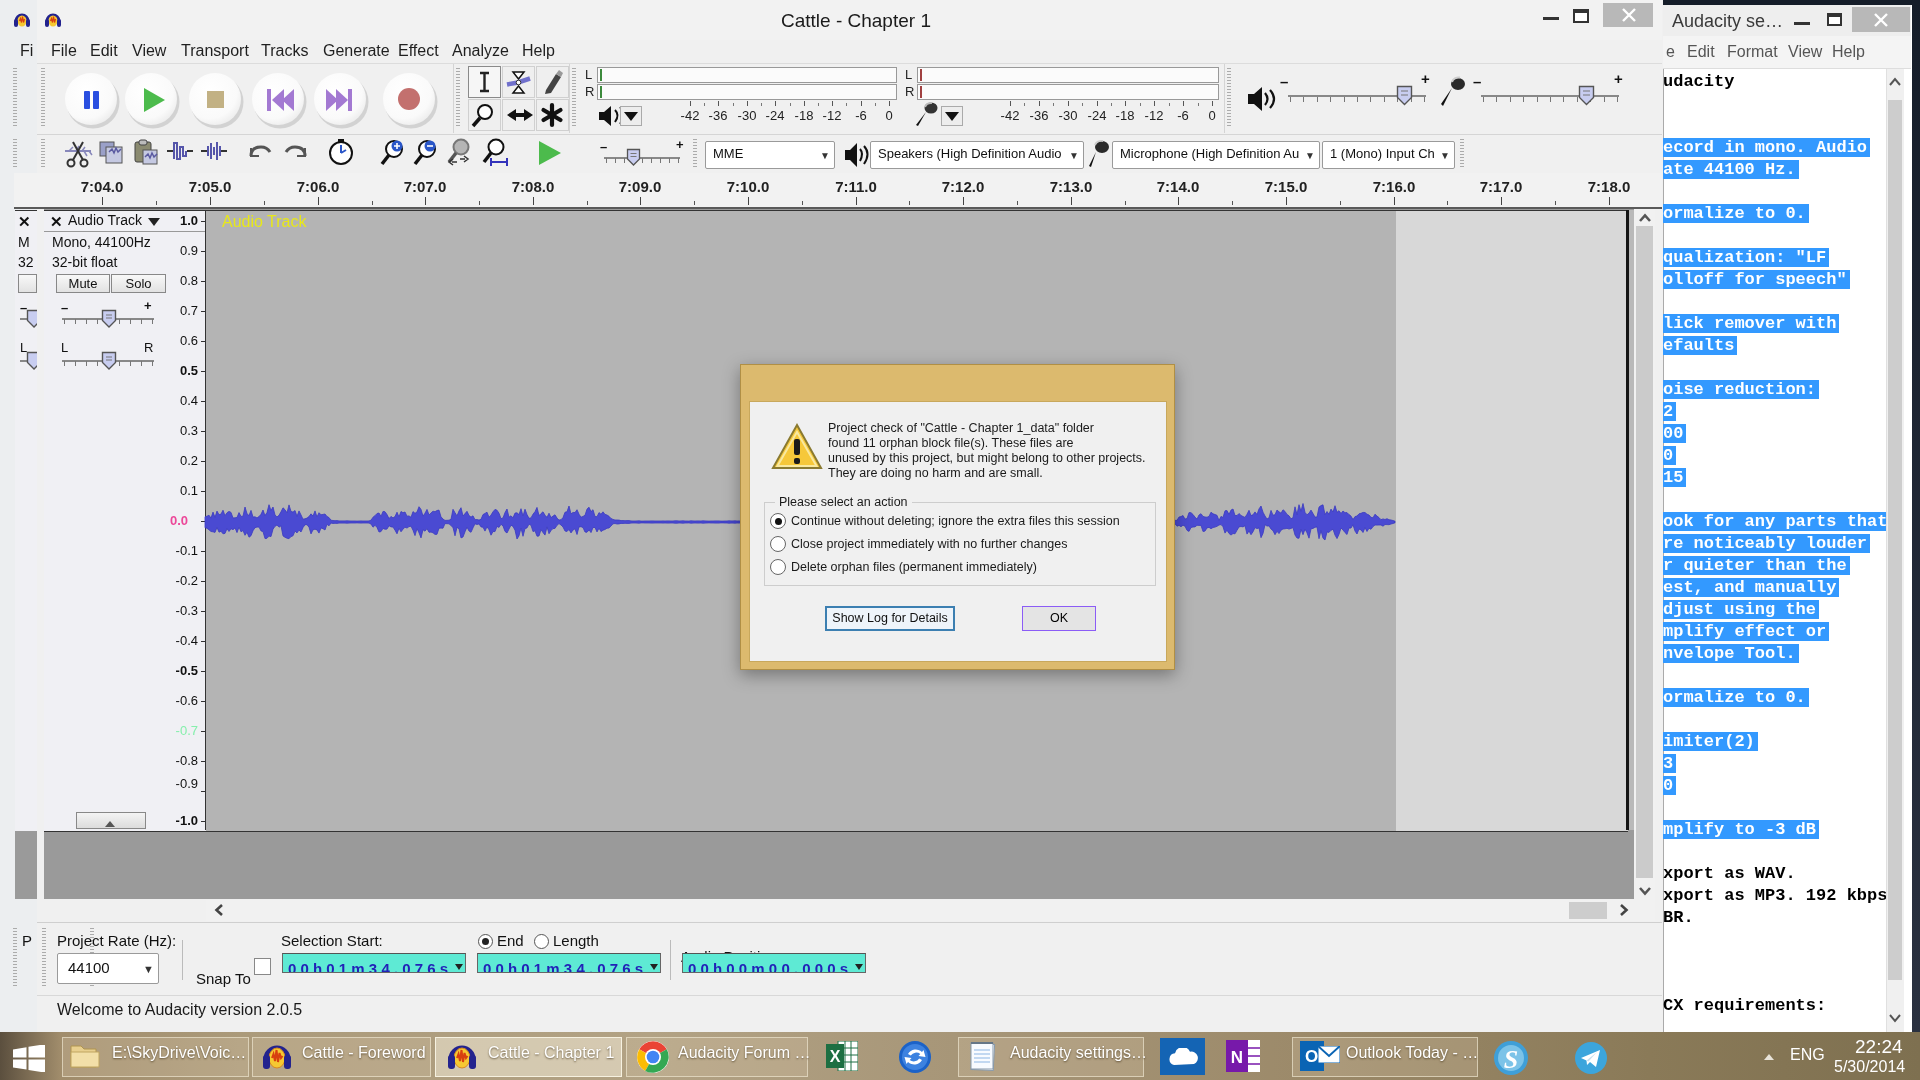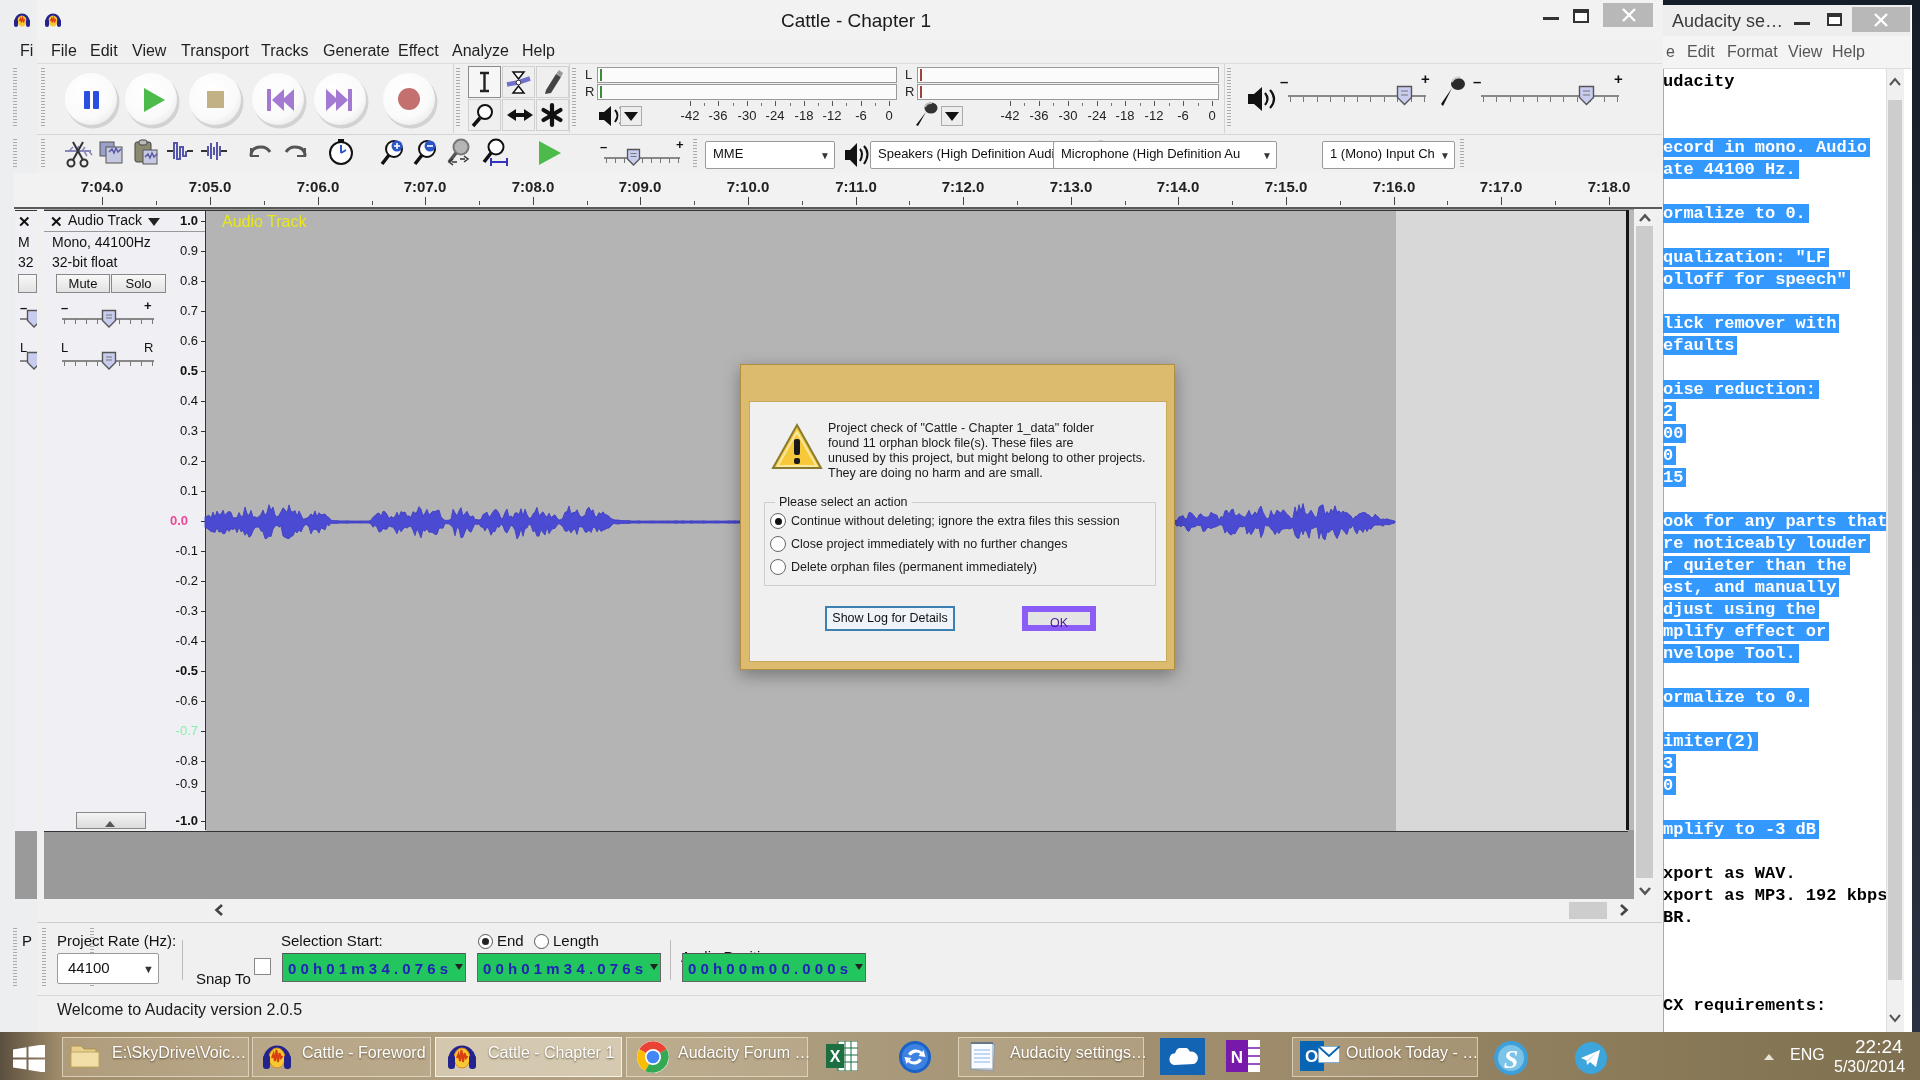--- a/index.html
+++ b/index.html
@@ -6,21 +6,21 @@
 .grip{background-image:repeating-linear-gradient(to bottom,#ababab 0 1px,transparent 1px 3px);width:4px;}
 .sep{background:#d4d4d4;width:1px;}
 .combo{position:absolute;background:#fff;border:1px solid #9a9a9a;border-radius:2px;font-size:13px;color:#111;}
 .combo .cv{position:absolute;right:4px;top:50%;transform:translateY(-50%);font-size:10px;color:#333;}
 .mnu{font-size:16px;color:#1f1f1f;}
 .npl{position:absolute;left:1663px;font-family:"Liberation Mono",monospace;font-weight:bold;font-size:17px;line-height:22px;white-space:pre;}
 .npsel{background:#3399ff;color:#fff;padding:0 3px 0 0;}
 .npblk{color:#000;}
 .tbbtn{position:absolute;top:1037px;height:40px;background:rgba(214,199,168,0.28);border:1px solid rgba(240,232,210,0.65);box-sizing:border-box;}
 .tbtxt{position:absolute;color:#fff;font-size:16px;white-space:nowrap;text-shadow:0 1px 2px rgba(60,45,20,0.7);}
-.timefield{position:absolute;top:953px;height:29px;background:#22c55e;border:1px solid #666;border-top-color:#555;box-sizing:border-box;color:#2222b8;font-size:15px;font-weight:bold;white-space:nowrap;overflow:hidden;}
+.timefield{position:absolute;top:953px;height:20px;background:#5eead4;border:1px solid #666;border-top-color:#555;box-sizing:border-box;color:#2222b8;font-size:15px;font-weight:bold;white-space:nowrap;overflow:hidden;}
 .timefield span{position:absolute;top:6px;left:5px;letter-spacing:0;}
 .tfdd{position:absolute;right:2px;top:10px;width:0;height:0;border:4px solid transparent;border-top:6px solid #222;}
 </style></head>
 <body>
 <div id="screen">
 
 
 <div class="ab" style="left:1662px;top:0;width:258px;height:6px;background:#151d29;"></div>
 <div class="ab" style="left:1910px;top:0;width:10px;height:1032px;background:linear-gradient(180deg,#151d29,#2a3140);"></div>
 
@@ -431,21 +431,21 @@
       <span style="position:absolute;left:7px;top:4px;">Speakers (High Definition Audio</span>
       <span class="cv">▼</span>
     </div>
 <svg class="ab" style="left:1087px;top:139px;" width="24" height="32" viewBox="0 0 24 32">
       <g>
         <ellipse cx="15" cy="8" rx="7" ry="6" fill="#2a2a2a"></ellipse>
         <path d="M9 13 L2 27 L4 28 Z" fill="#111"></path>
         <path d="M8 6 a7 6 0 0 1 8 -4" stroke="#ccc" stroke-width="2" fill="none"></path>
       </g>
     </svg>
-<div class="combo" style="left:1053px;top:141px;width:206px;height:26px;padding-left:16px;">
+<div class="combo" style="left:1112px;top:141px;width:206px;height:26px;">
       <span style="position:absolute;left:7px;top:4px;">Microphone (High Definition Au</span>
       <span class="cv">▼</span>
     </div>
 <div class="combo" style="left:1322px;top:141px;width:131px;height:26px;">
       <span style="position:absolute;left:7px;top:4px;">1 (Mono) Input Ch</span>
       <span class="cv">▼</span>
     </div>
 
 
 <div class="ab" id="ruler" style="left:37px;top:173px;width:1625px;height:34px;background:#f2f2f2;border-bottom:2px solid #5a5a5a;"></div>
@@ -683,21 +683,21 @@
 <div class="ab" style="left:764px;top:502px;width:390px;height:82px;border:1px solid #cdcdcd;"></div>
 <div class="ab" style="left:775px;top:495px;font-size:12.5px;color:#1a1a1a;background:#f0f0f0;padding:0 4px;">Please select an action</div>
 <div class="ab" style="left:770px;top:513px;width:16px;height:16px;border-radius:50%;border:1px solid #666;background:#fff;box-sizing:border-box;"></div>
 <div class="ab" style="left:774.5px;top:517.5px;width:7px;height:7px;border-radius:50%;background:#111;"></div>
 <div class="ab" style="left:791px;top:514px;font-size:12.5px;color:#1a1a1a;">Continue without deleting; ignore the extra files this session</div>
 <div class="ab" style="left:770px;top:536px;width:16px;height:16px;border-radius:50%;border:1px solid #666;background:#fff;box-sizing:border-box;"></div>
 <div class="ab" style="left:791px;top:537px;font-size:12.5px;color:#1a1a1a;">Close project immediately with no further changes</div>
 <div class="ab" style="left:770px;top:559px;width:16px;height:16px;border-radius:50%;border:1px solid #666;background:#fff;box-sizing:border-box;"></div>
 <div class="ab" style="left:791px;top:560px;font-size:12.5px;color:#1a1a1a;">Delete orphan files (permanent immediately)</div>
 <div class="ab" style="left:825px;top:606px;width:130px;height:25px;background:#eef4fa;border:2px solid #3c7fb1;box-sizing:border-box;text-align:center;font-size:12.5px;color:#111;line-height:21px;">Show Log for Details</div>
-<div class="ab" style="left:1022px;top:606px;width:74px;height:25px;background:#e4e4e4;border:6px solid #8b5cf6;box-sizing:border-box;text-align:center;font-size:12.5px;color:#4c1d95;line-height:23px;">OK</div>
+<div class="ab" style="left:1022px;top:606px;width:74px;height:25px;background:#e4e4e4;border:1px solid #8b5cf6;box-sizing:border-box;text-align:center;font-size:12.5px;color:#000000;line-height:23px;">OK</div>
 
 
 <div class="ab" id="notepad" style="left:1663px;top:5px;width:248px;height:1027px;background:#fff;border-left:1px solid #aaa;"></div>
 <div class="ab" style="left:1663px;top:5px;width:248px;height:31px;background:#eeeeee;"></div>
 <div class="ab" style="left:1672px;top:11px;font-size:18px;color:#3a3a3a;">Audacity se…</div>
 <div class="ab" style="left:1794px;top:22px;width:16px;height:3px;background:#333;"></div>
 <div class="ab" style="left:1827px;top:13px;width:15px;height:13px;border:2px solid #333;border-top-width:4px;box-sizing:border-box;background:#fff;"></div>
 <div class="ab" style="left:1852px;top:7px;width:58px;height:25px;background:#b8b8b8;"></div>
 <svg class="ab" style="left:1873px;top:12px;" width="16" height="16" viewBox="0 0 16 16">
       <path d="M2 2 L14 14 M14 2 L2 14" stroke="#fff" stroke-width="2.4"></path>

